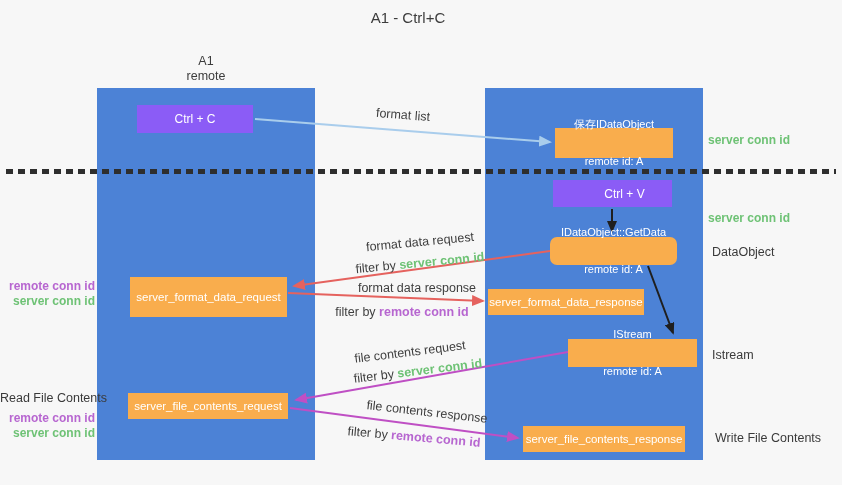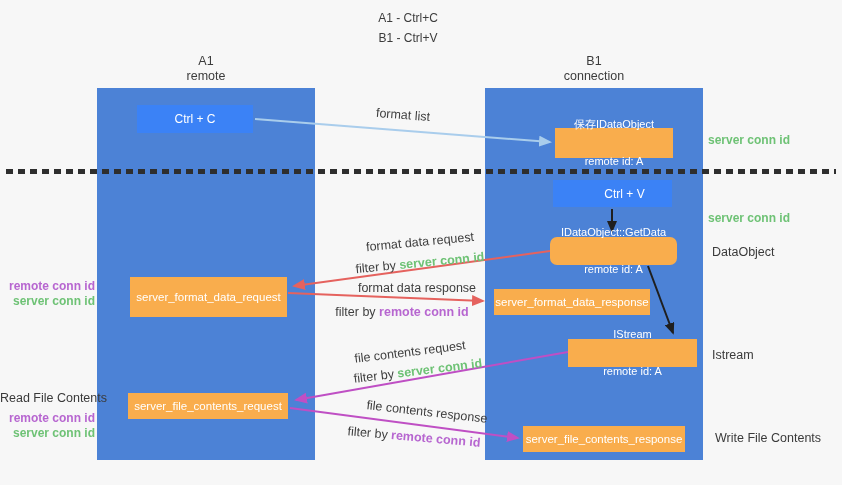--- a/index.html
+++ b/index.html
@@ -1,43 +1,43 @@
 <!DOCTYPE html>
 <html><head>
 <meta charset="utf-8">
 <style>
   html,body{margin:0;padding:0;background:#f7f7f7;font-family:"Liberation Sans",sans-serif;}
   .canvas{position:relative;width:842px;height:485px;background:#f7f7f7;overflow:hidden;}
 
   .title{position:absolute;left:308px;top:8px;width:200px;text-align:center;
-         font-size:12px;color:#3c3c3c;line-height:20px;}
+         font-size:15px;color:#3c3c3c;line-height:20px;}
 
   .lane{position:absolute;top:88px;width:218px;height:372px;background:#4c82d6;}
   .lane-left{left:97px;}
   .lane-right{left:485px;}
 
   .lane-header{position:absolute;top:54px;width:218px;text-align:center;
                font-size:12.5px;color:#3c3c3c;line-height:15px;}
   .lane-header-left{left:97px;}
   .lane-header-right{left:485px;}
 
   .dotted{position:absolute;left:6px;top:169px;width:830px;height:5px;
           background:repeating-linear-gradient(90deg,#2e2e2e 0 7px,transparent 7px 12px);}
 
   .node{position:absolute;display:flex;flex-direction:column;align-items:center;
         justify-content:center;color:#fff;text-align:center;box-sizing:border-box;}
-  .node-green{background:#3b82f6;font-size:12px;}
+  .node-green{background:#8b5cf6;font-size:12px;}
   .node-orange{background:#f9ad4d;font-size:11.5px;line-height:13px;gap:24px;}
 
   .n-ctrlc{left:137px;top:105px;width:116px;height:28px;}
   .n-save{left:555px;top:128px;width:118px;height:30px;font-size:11px;}
   .n-ctrlv{left:553px;top:180px;width:119px;height:27px;padding-left:24px;}
   .n-getdata{left:550px;top:237px;width:127px;height:28px;font-size:11px;border-radius:7px;}
   .n-fmtreq{left:130px;top:277px;width:157px;height:40px;}
-  .n-fmtresp{left:488px;top:289px;width:156px;height:26px;margin-left:6px;}
+  .n-fmtresp{left:488px;top:289px;width:156px;height:26px;}
   .n-istream{left:568px;top:339px;width:129px;height:28px;font-size:11px;}
   .n-filereq{left:128px;top:393px;width:160px;height:26px;}
   .n-fileresp{left:523px;top:426px;width:162px;height:26px;}
 
   svg.arrows{position:absolute;left:0;top:0;pointer-events:none;}
 
   .alabel{position:absolute;white-space:nowrap;font-size:12.5px;color:#3f3f3f;
           transform:translate(-50%,-50%);}
   .alabel .kw-green{color:#6ec275;font-weight:bold;}
   .alabel .kw-purple{color:#b766d0;font-weight:bold;}
@@ -47,30 +47,25 @@
   .side-purple{color:#b766d0;font-weight:bold;font-size:12px;}
   .left-col{position:absolute;left:0;width:95px;text-align:right;white-space:nowrap;}
 </style>
 </head>
 <body>
 
 <div class="canvas">
 
   <div class="title">
     <div>A1 - Ctrl+C</div>
-    <div>B1 - Ctrl+V</div>
   </div>
 
   <div class="lane-header lane-header-left">
     <div>A1</div>
     <div>remote</div>
-  </div>
-  <div class="lane-header lane-header-right">
-    <div>B1</div>
-    <div>connection</div>
   </div>
 
   <div class="lane lane-left"></div>
   <div class="lane lane-right"></div>
 
   <div class="dotted"></div>
 
   <svg class="arrows" width="842" height="485">
     <defs>
       <marker id="m-blue" markerUnits="userSpaceOnUse" markerWidth="13" markerHeight="11" refX="11" refY="5.5" orient="auto">

